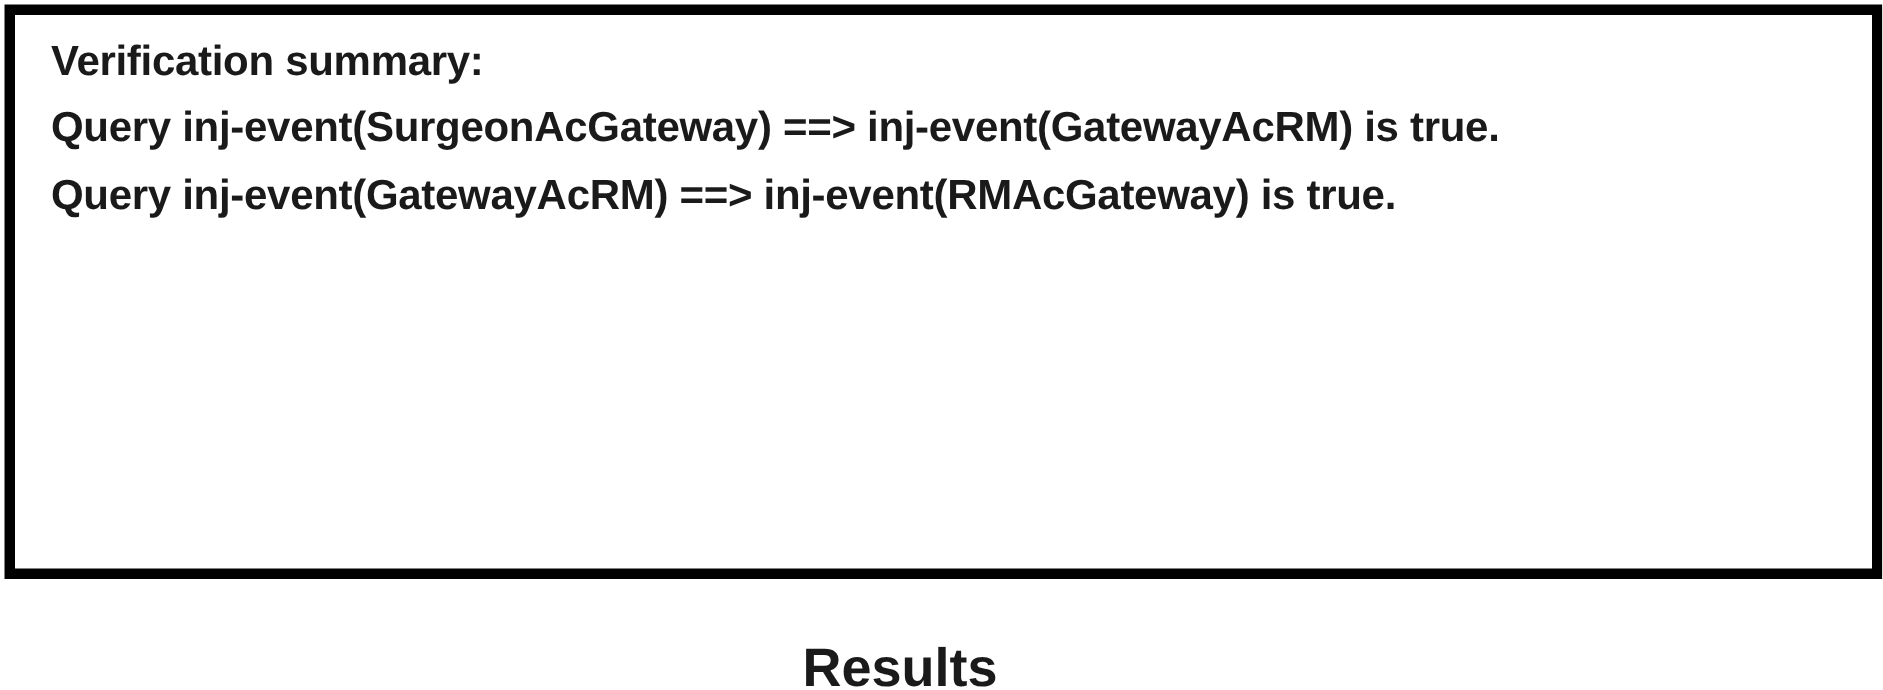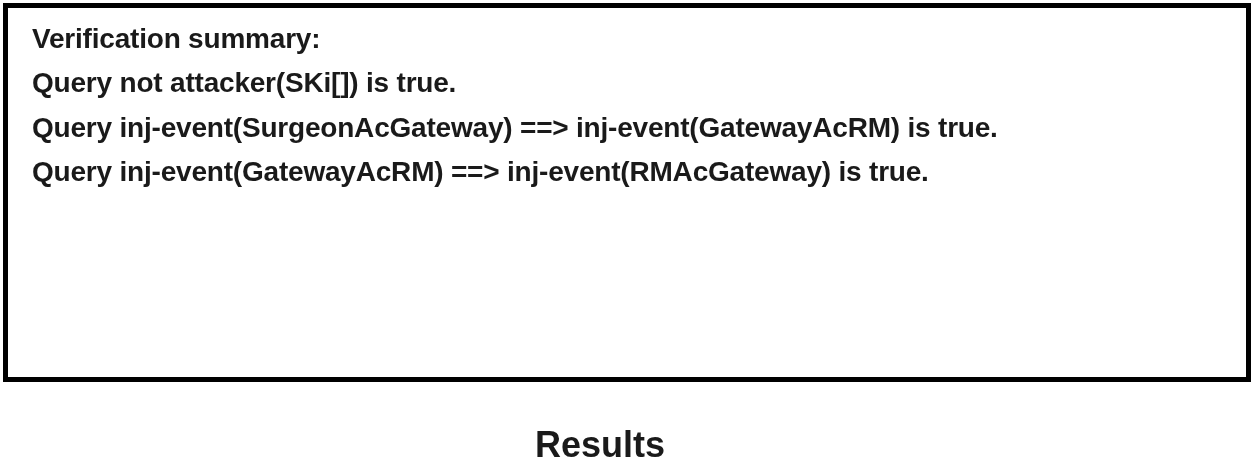--- a/index.html
+++ b/index.html
@@ -14,21 +14,21 @@
     background: #ffffff;
     overflow: hidden;
     font-family: "Liberation Sans", "DejaVu Sans", sans-serif;
   }
   .vbox {
     position: absolute;
     left: 3px;
     top: 3px;
     width: 1214px;   
     height: 360px;
-    border: 5px solid #000000;
+    border: 7px solid #000000;
     background: #ffffff;
     padding: 9px 0 0 24px;
     box-sizing: content-box;
   }
   .vline {
     font-size: 28px;
     font-weight: 700;
     line-height: 44.3px;
     color: #1a1a1a;
     letter-spacing: -0.2px;
@@ -44,18 +44,17 @@
     color: #1a1a1a;
     white-space: nowrap;
   }
 </style>
 </head>
 <body>
 
 <div class="page">
   <div class="vbox">
       <div class="vline">Verification summary:</div>
-      <div class="vline">Query not attacker(SKi[]) is true.</div>
       <div class="vline">Query inj-event(SurgeonAcGateway) ==&gt; inj-event(GatewayAcRM) is true.</div>
       <div class="vline">Query inj-event(GatewayAcRM) ==&gt; inj-event(RMAcGateway) is true.</div>
     </div>
   <div class="caption">Results</div>
 </div>
 
 </body></html>

